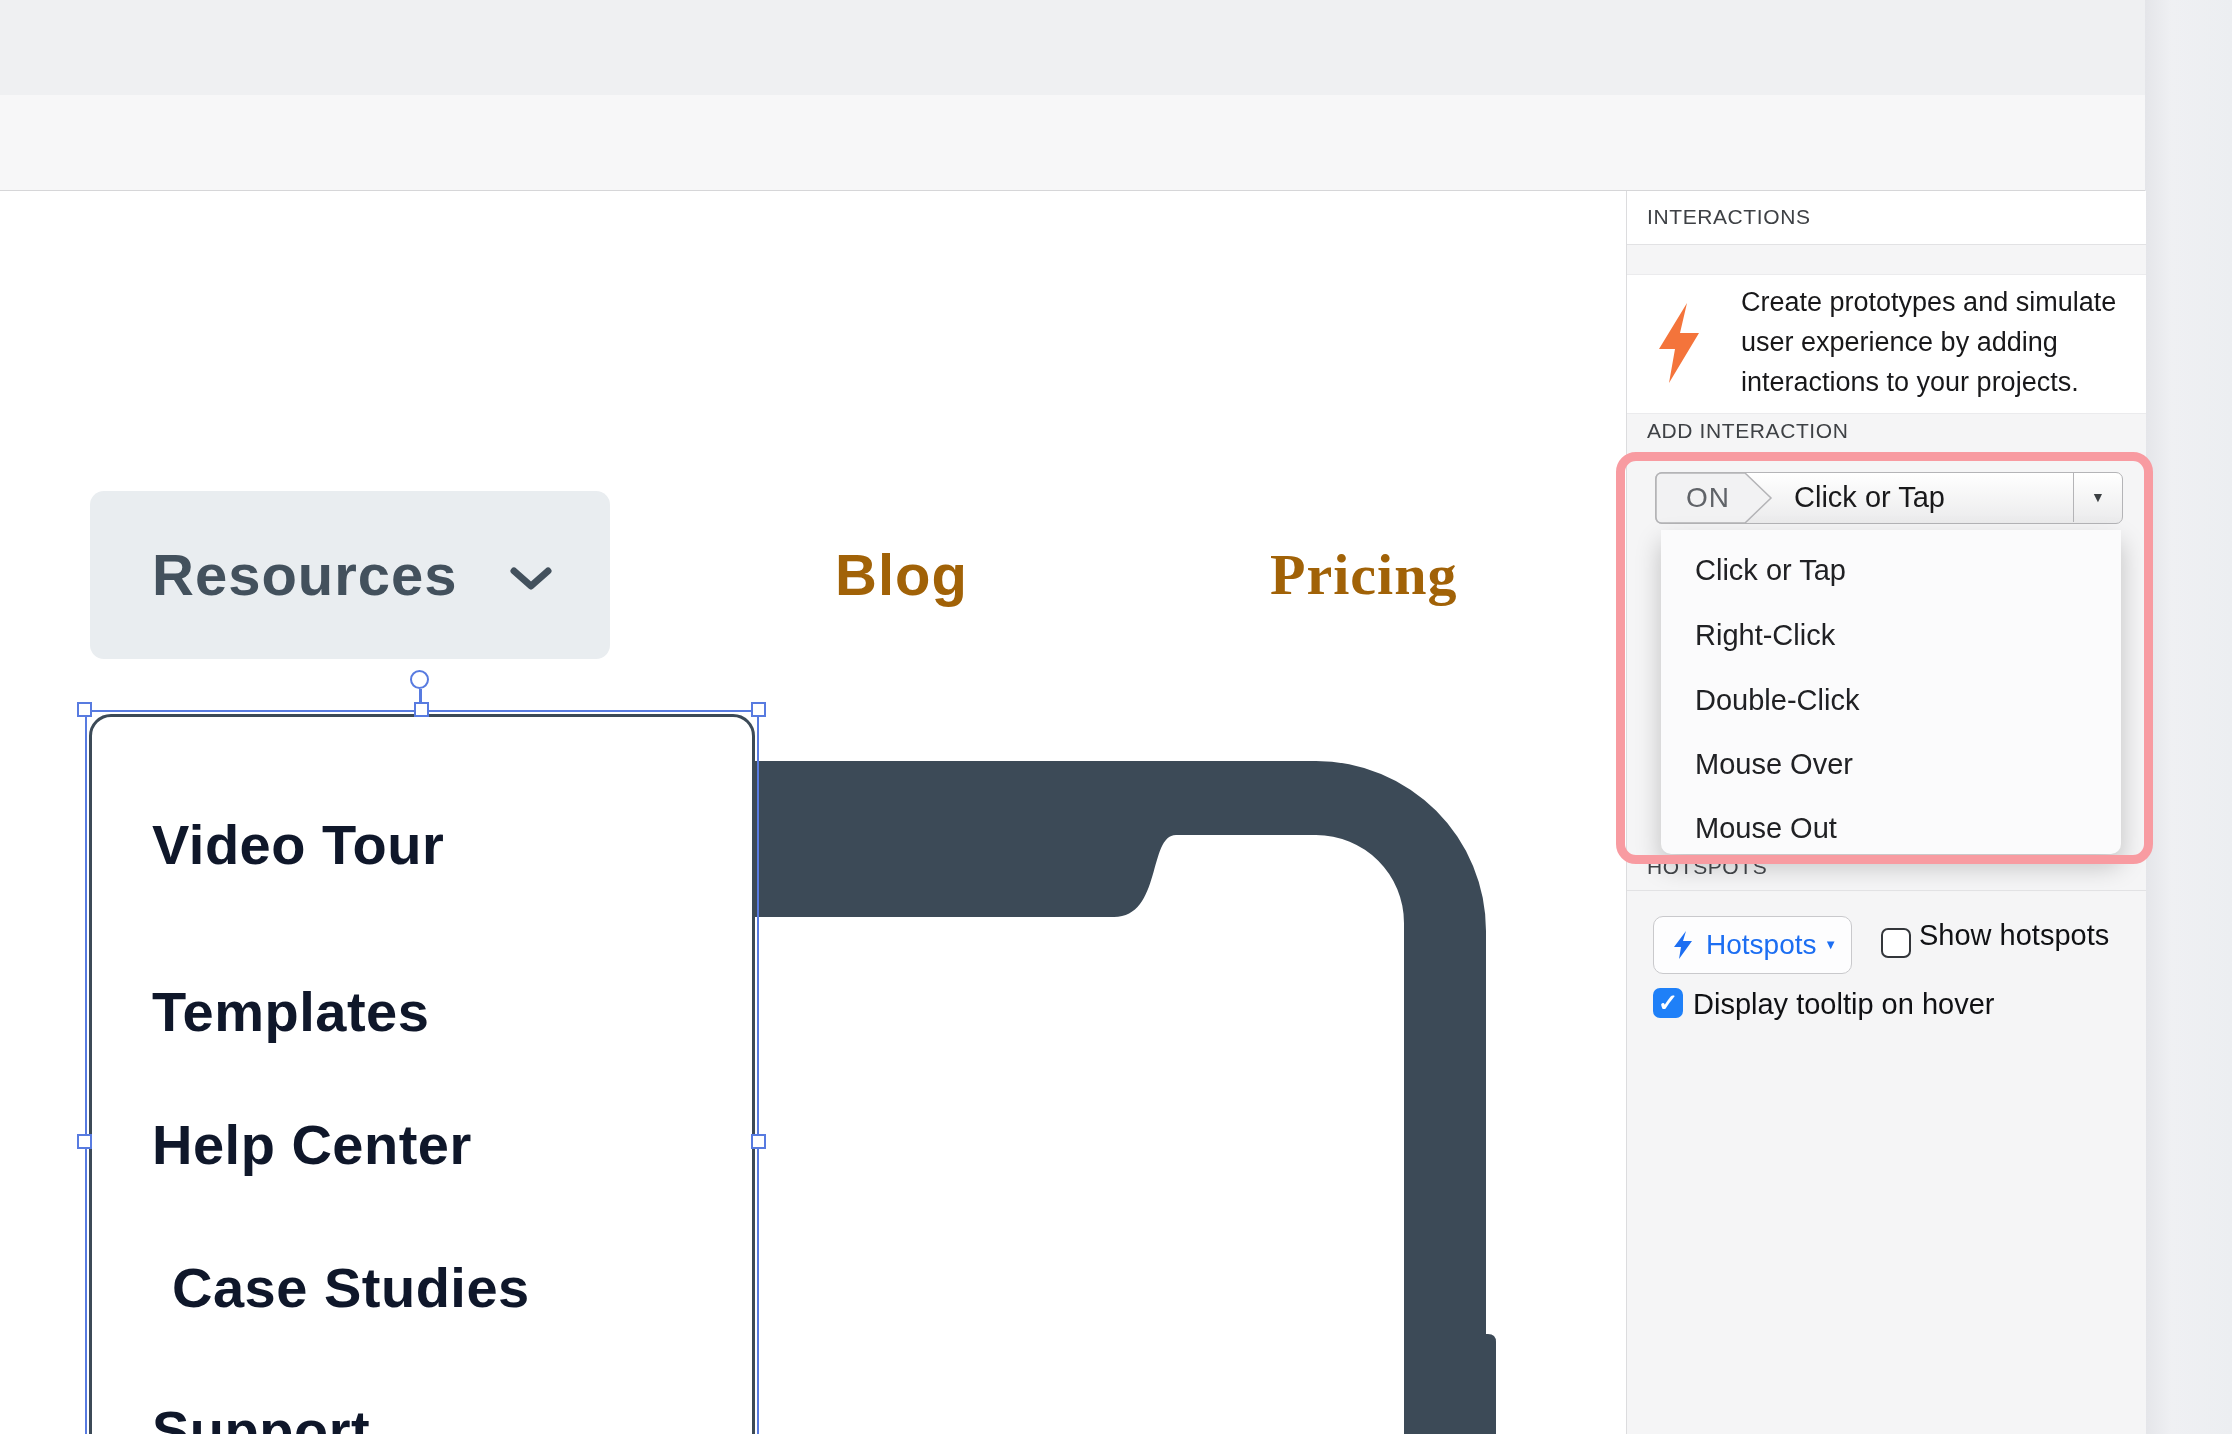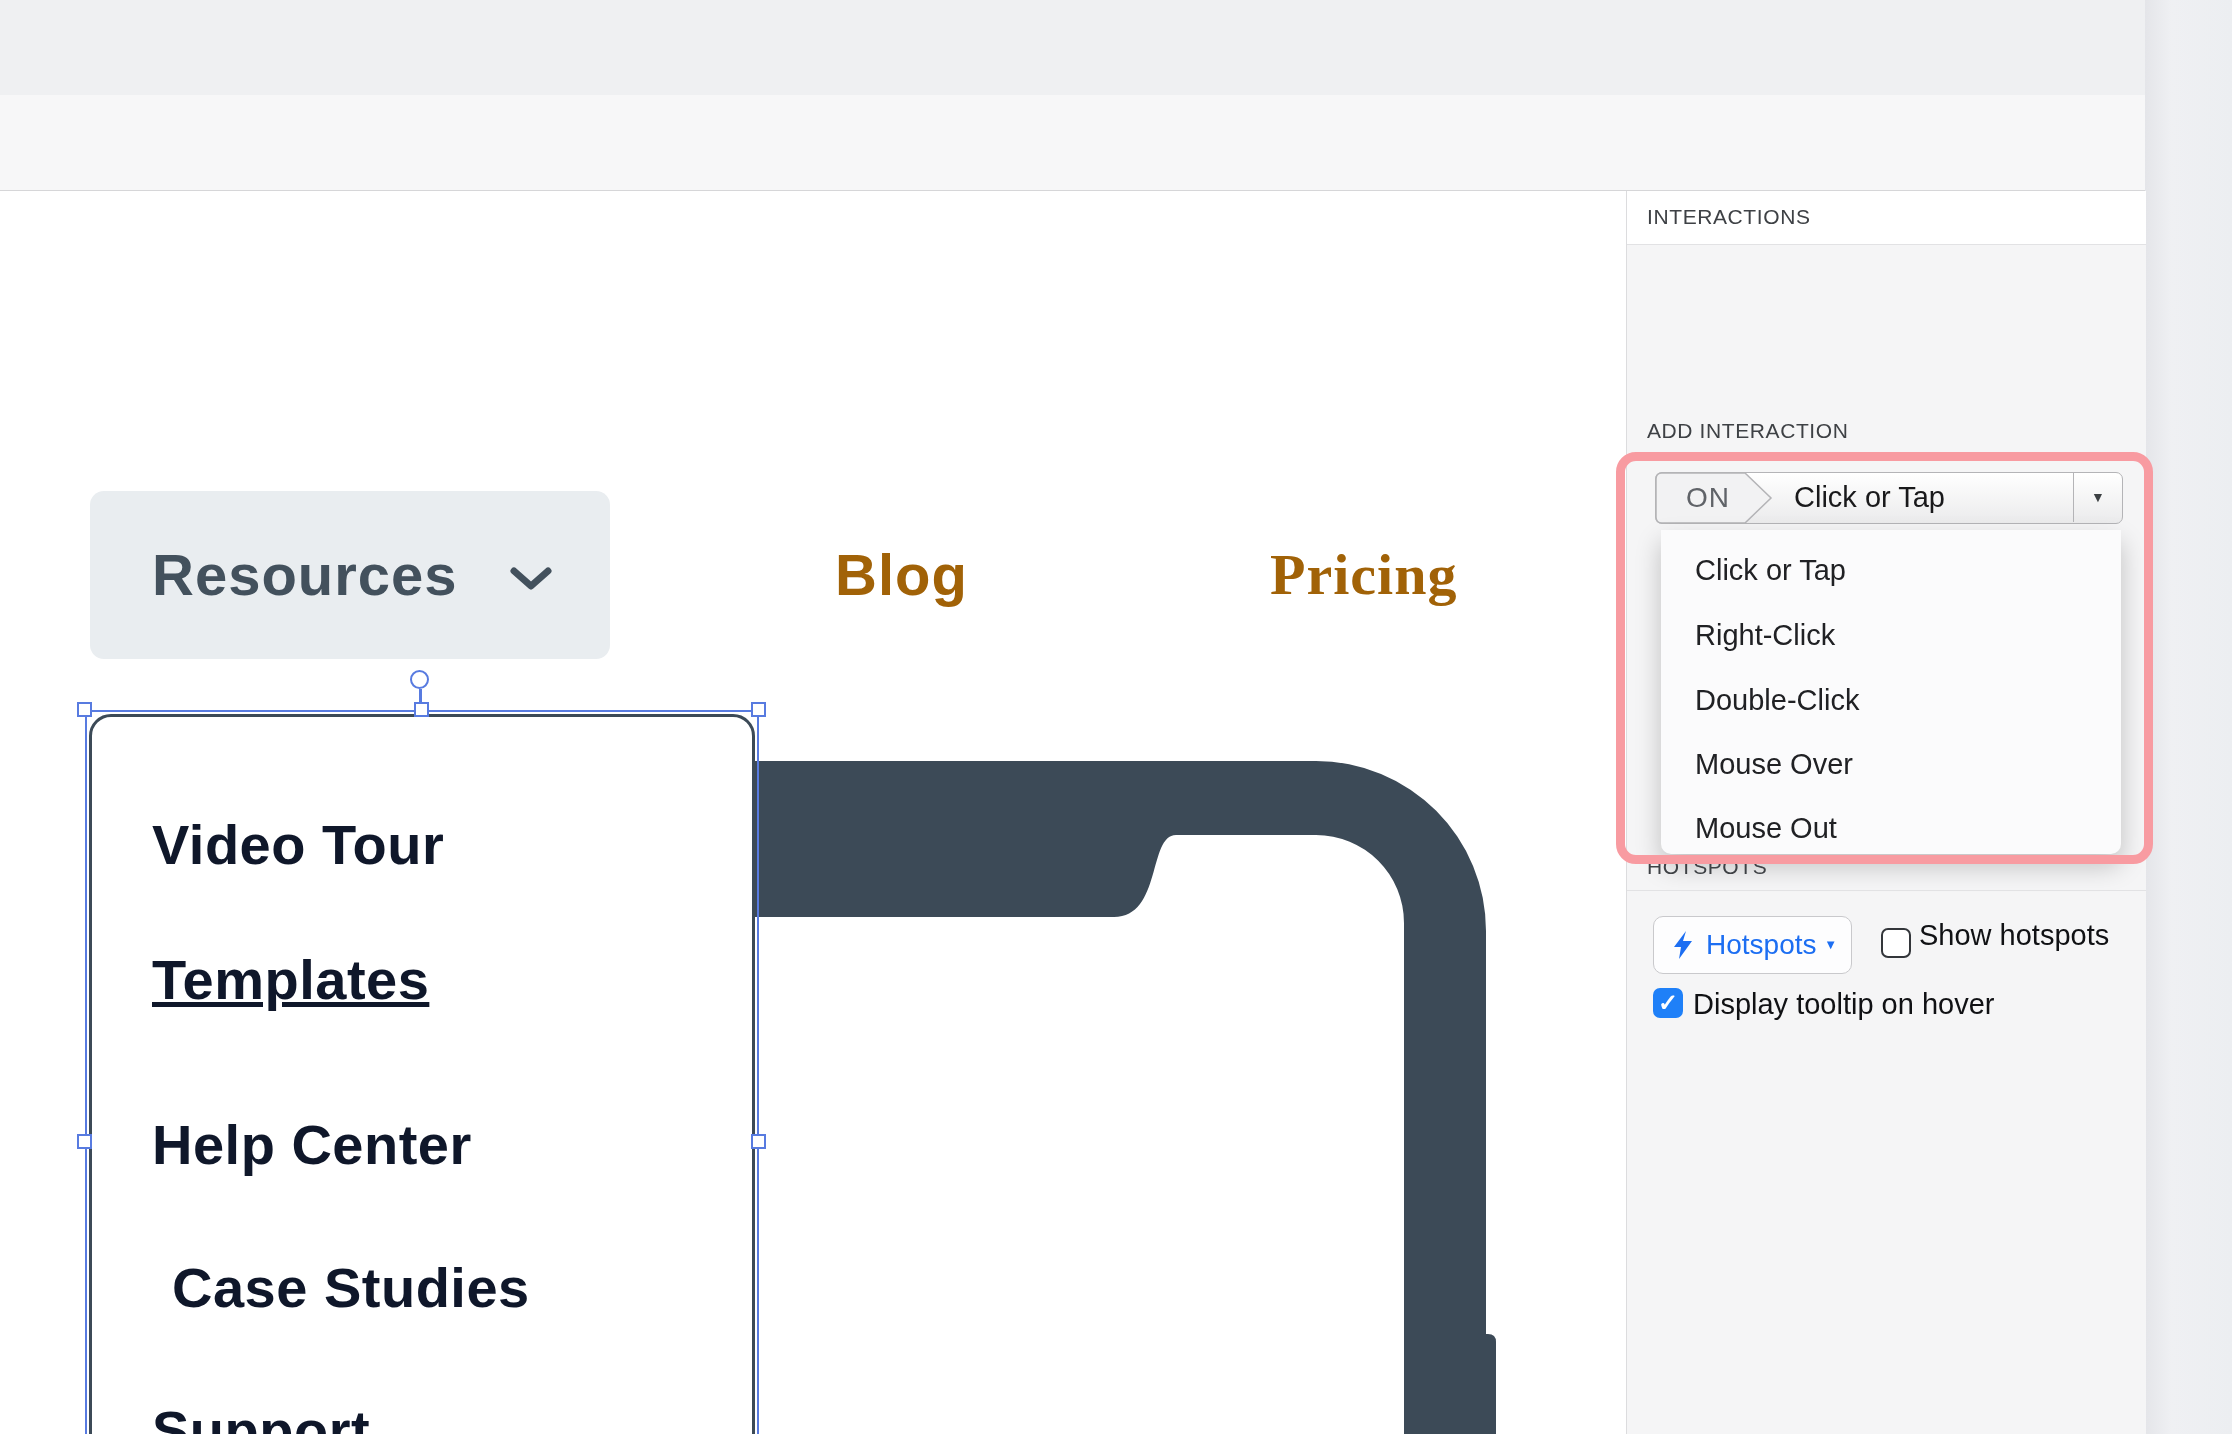--- a/index.html
+++ b/index.html
@@ -232,21 +232,21 @@
       <span class="res-text">Resources</span>
       <svg width="42" height="24" viewBox="0 0 42 24">
         <path d="M4 4 L21 19 L38 4" fill="none" stroke="#43515d" stroke-width="7" stroke-linecap="round" stroke-linejoin="round"></path>
       </svg>
     </div>
     <div class="abs navlink" id="blog">Blog</div>
     <div class="abs navlink" id="pricing">Pricing</div>
 
     <div class="abs" id="menu-panel">
       <div class="menu-item" style="top:93px;">Video Tour</div>
-      <div class="menu-item" style="top:228px;text-decoration:underline;">Templates</div>
+      <div class="menu-item" style="top:260px;">Templates</div>
       <div class="menu-item" style="top:393px;">Help Center</div>
       <div class="menu-item" style="top:536px;margin-left:20px;">Case Studies</div>
       <div class="menu-item" style="top:679px;">Support</div>
     </div>
 
     <div class="abs" id="sel-rect"></div>
     <div id="sel-line"></div>
     <div id="sel-circle"></div>
     <div class="handle" style="left:77px;top:511px;"></div>
     <div class="handle" style="left:414px;top:511px;"></div>
@@ -255,20 +255,28 @@
     <div class="handle" style="left:751px;top:943px;"></div>
 
   </div>
 
   <div class="abs" id="sidebar">
 
     <div class="abs" id="sb-title-row">
       <div class="sb-h" style="top:14px;">INTERACTIONS</div>
     </div>
 
+    <div class="abs" id="sb-card">
+      <svg class="abs" style="left:26px;top:26px;" width="52" height="84" viewBox="0 0 52 84">
+        <path d="M34 2 L6 48 H22 L16 82 L46 32 H27 Z" fill="#f4743b"></path>
+      </svg>
+      <div class="intro-line" style="top:10px;">Create prototypes and simulate</div>
+      <div class="intro-line" style="top:50px;">user experience by adding</div>
+      <div class="intro-line" style="top:90px;">interactions to your projects.</div>
+    </div>
 
     <div class="sb-h" id="add-label">ADD INTERACTION</div>
 
     <div class="abs" id="event-select">
       <svg id="on-tag" width="118" height="52" viewBox="0 0 118 52">
         <path d="M7 1 H90 L116 26 L90 51 H7 Q1 51 1 45 V7 Q1 1 7 1 Z" fill="#f2f2f3" stroke="#b4b4b7" stroke-width="1.5"></path>
       </svg>
       <span id="on-text">ON</span>
       <span id="event-value">Click or Tap</span>
       <span id="event-dd-btn">▼</span>

